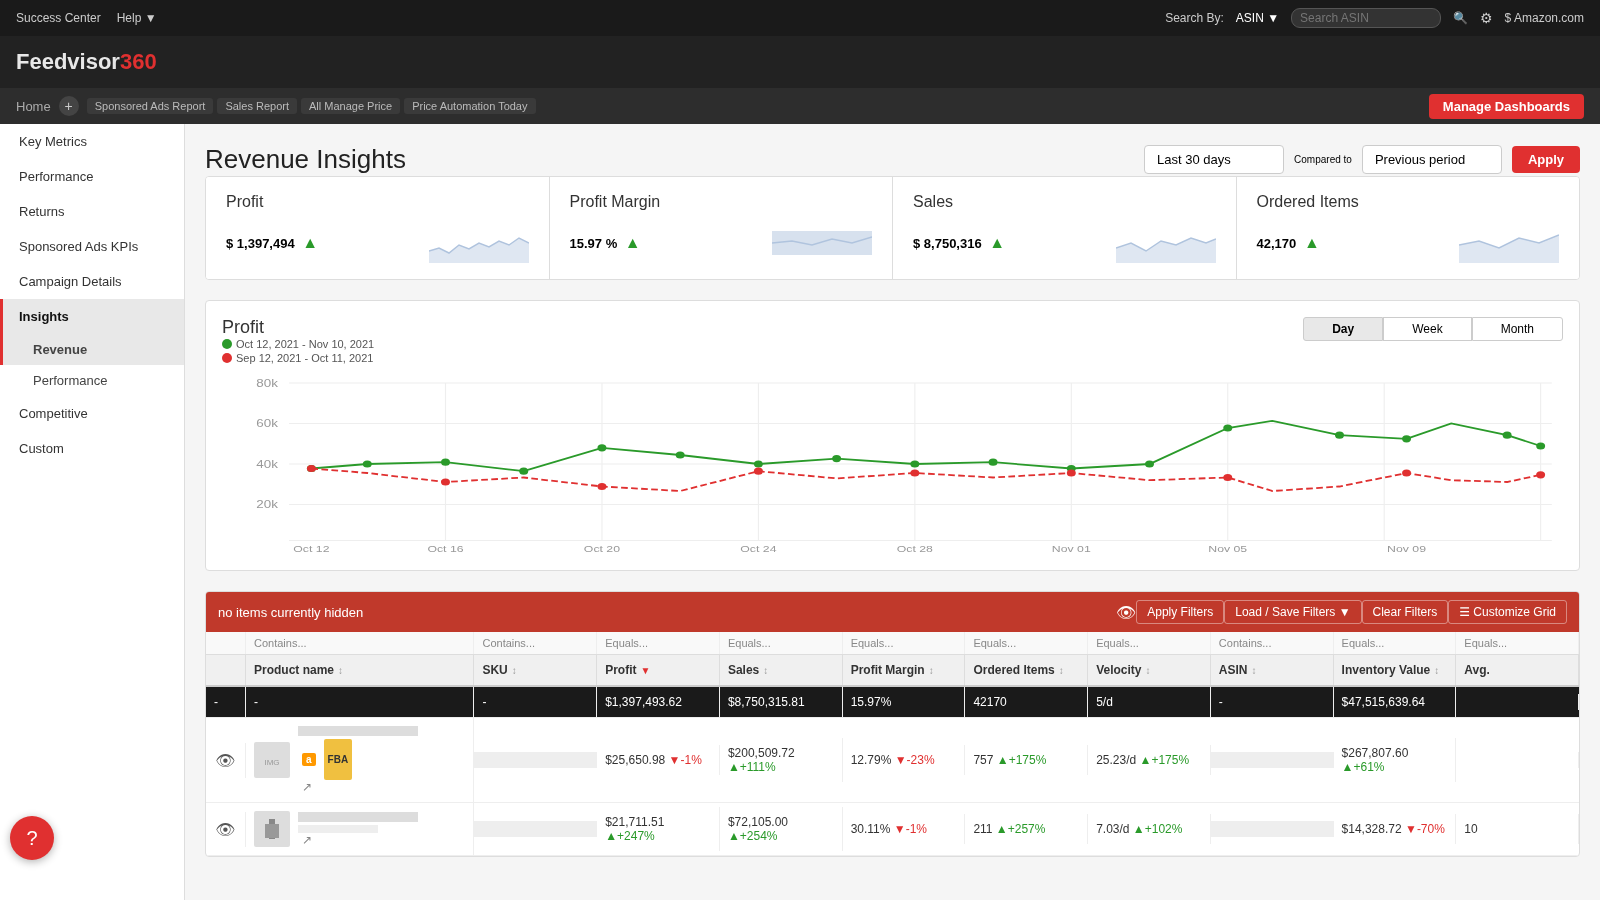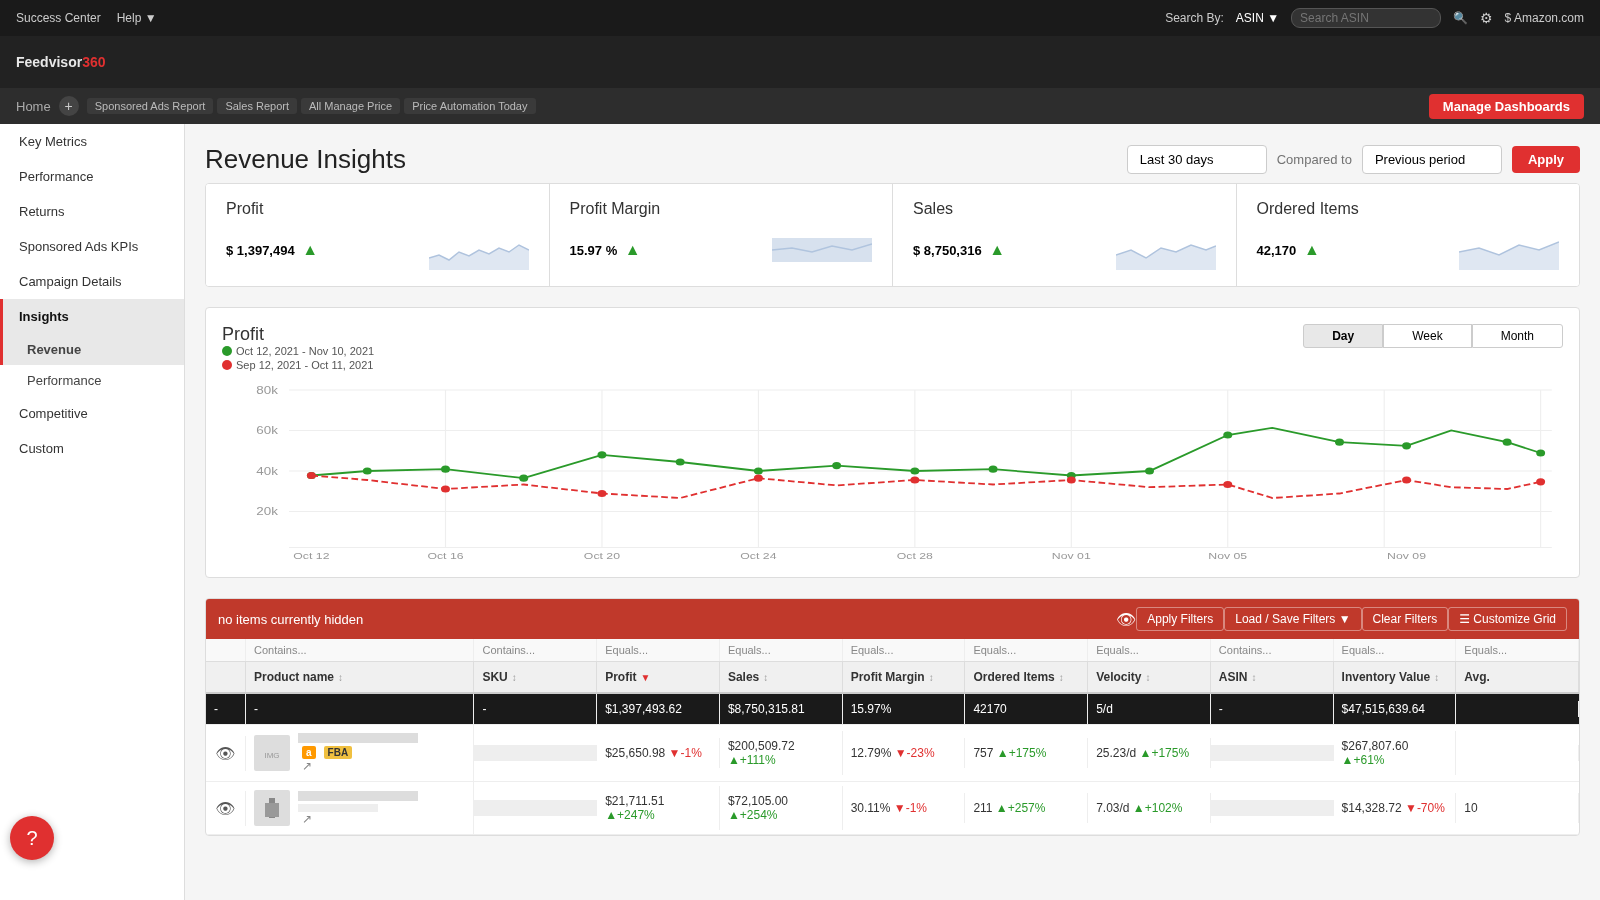--- a/index.html
+++ b/index.html
@@ -30,21 +30,21 @@
 
     
     .nav-bar {
       background: #222;
       display: flex;
       align-items: center;
       padding: 0 16px;
       height: 52px;
     }
     .logo {
-      font-size: 14px;
+      font-size: 22px;
       font-weight: bold;
       color: #e8e8e8;
       margin-right: 32px;
     }
     .logo span { color: #e03030; }
     .nav-items { display: flex; gap: 0; }
     .nav-item {
       color: #ccc;
       padding: 0 18px;
       height: 52px;
@@ -117,55 +117,55 @@
       font-size: 13px;
       border-left: 3px solid transparent;
     }
     .sidebar-item.active {
       background: #e8e8e8;
       border-left: 3px solid #e03030;
       font-weight: bold;
       color: #111;
     }
     .sidebar-sub-item {
-      padding: 8px 24px;
+      padding: 8px 30px;
       cursor: pointer;
       color: #444;
       font-size: 13px;
       border-left: 3px solid transparent;
     }
     .sidebar-sub-item.active {
       background: #e8e8e8;
       border-left: 3px solid #e03030;
       font-weight: bold;
     }
 
     
     .content { flex: 1; padding: 20px; overflow-x: auto; background: #f5f5f5; }
 
     
     .page-header {
       display: flex;
       align-items: center;
       justify-content: space-between;
-      margin-bottom: 8px;
+      margin-bottom: 1px;
     }
     .page-title { font-size: 26px; font-weight: normal; color: #222; }
 
     .header-controls { display: flex; align-items: center; gap: 10px; }
     .date-select {
       padding: 6px 12px;
       border: 1px solid #ccc;
       border-radius: 4px;
       font-size: 13px;
       background: #fff;
       cursor: pointer;
       min-width: 140px;
     }
-    .compared-to-label { font-size: 13px; color: #737373; }
+    .compared-to-label { font-size: 10px; color: #000000; }
     .apply-btn {
       background: #e03030;
       color: #fff;
       border: none;
       padding: 6px 16px;
       border-radius: 4px;
       cursor: pointer;
       font-weight: bold;
       font-size: 13px;
     }
@@ -279,21 +279,21 @@
       text-overflow: ellipsis;
     }
     .td:first-child { max-width: 40px; }
     .td.summary-cell { color: #fff; }
 
     .green-val { color: #2a9a2a; }
     .red-val { color: #e03030; }
     .badge-fba {
       background: #f0c040;
       color: #333;
-      padding: 1px 4px;
+      padding: 15px 4px;
       border-radius: 2px;
       font-size: 10px;
       font-weight: bold;
       margin-left: 4px;
     }
     .badge-amz {
       background: #ff9900;
       color: #fff;
       padding: 1px 4px;
       border-radius: 2px;

